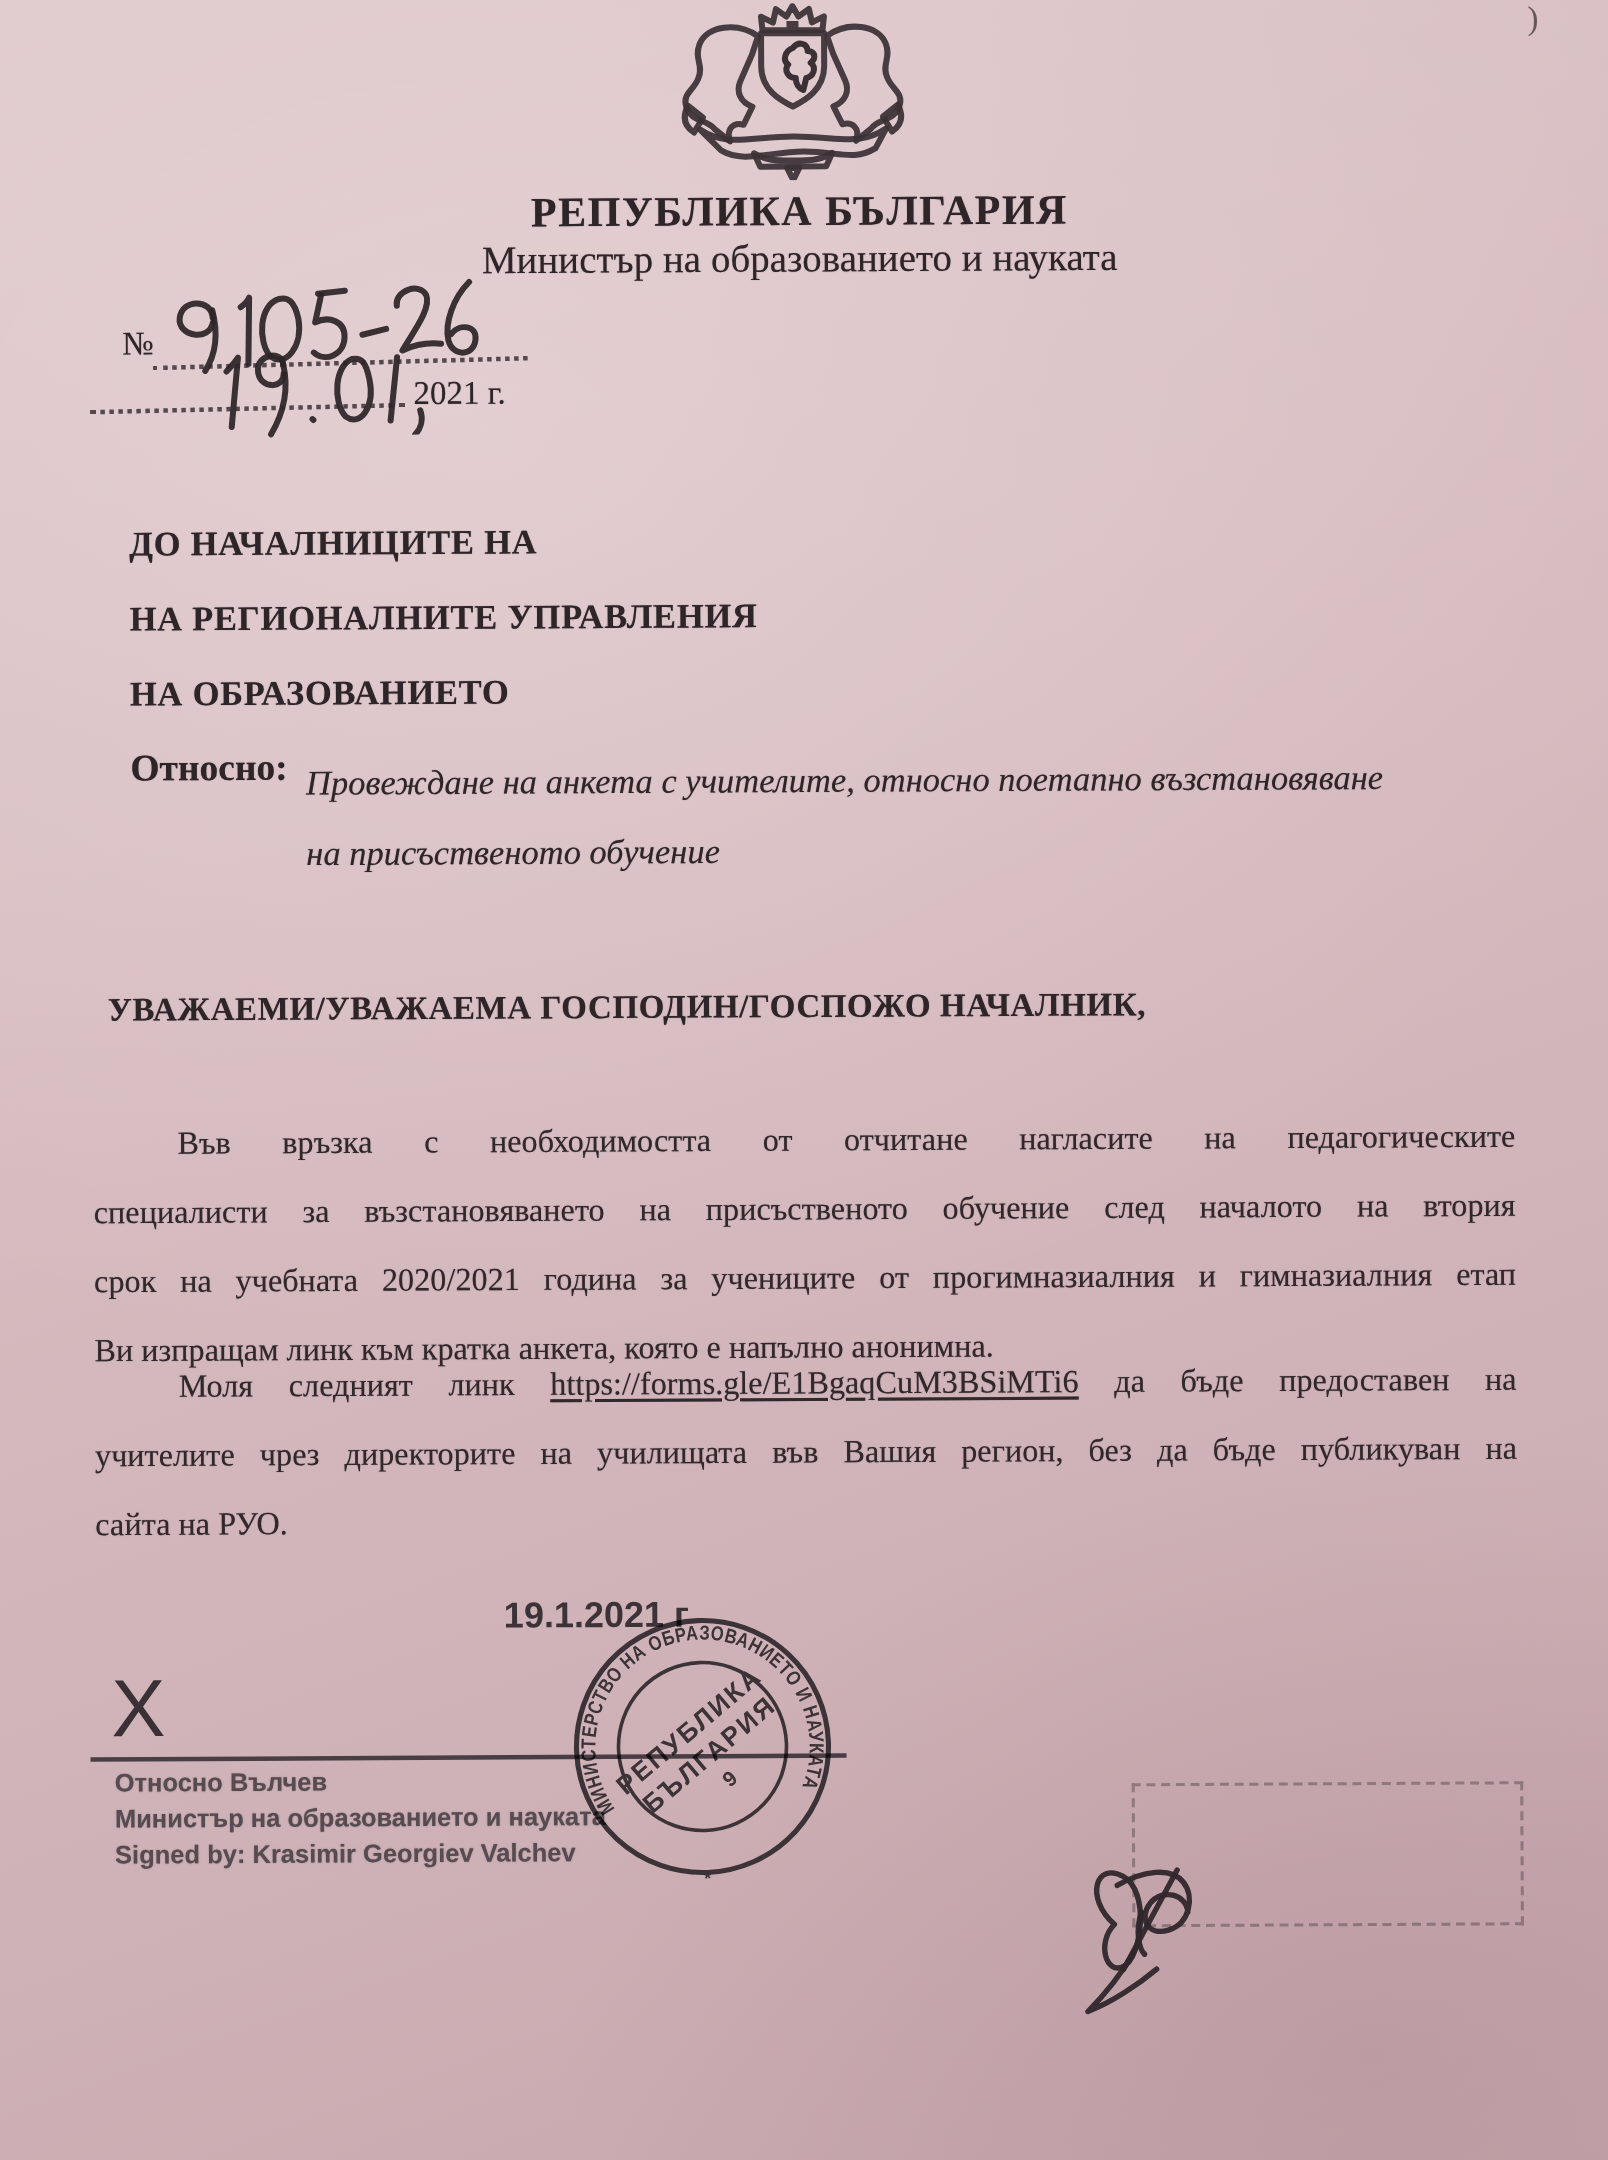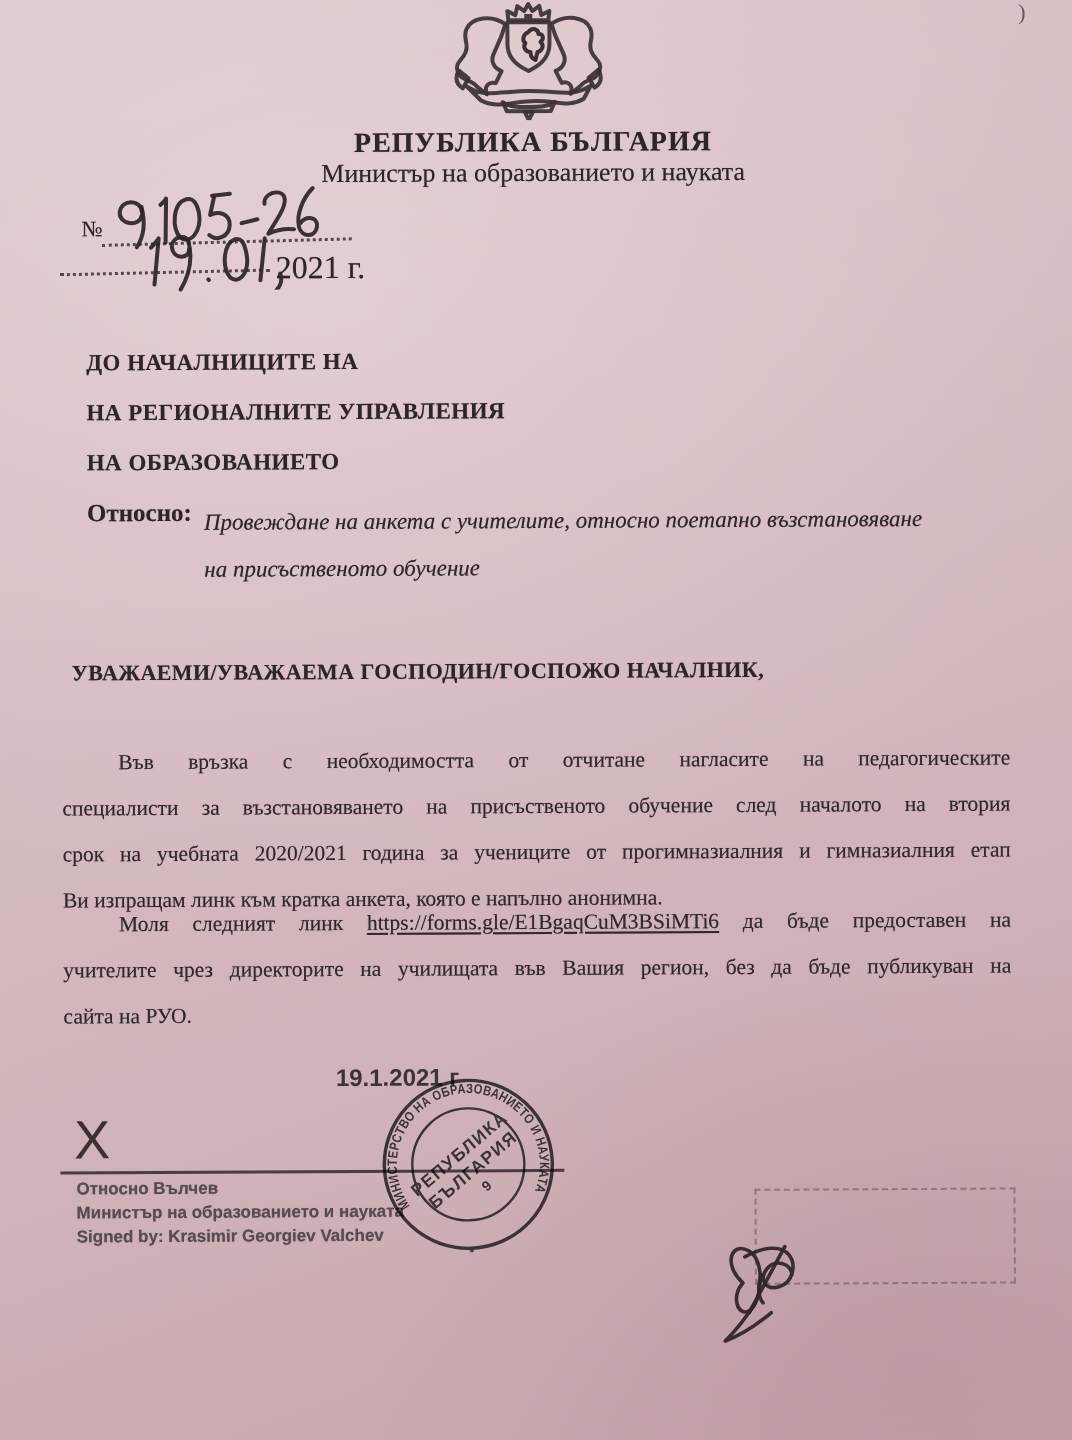--- a/index.html
+++ b/index.html
@@ -21,21 +21,21 @@
   .h1 { position:absolute; top:126px; left:0; width:100%; text-align:center;
         font-size:28px; letter-spacing:1px; font-weight:600; }
   .h2 { position:absolute; top:158px; left:0; width:100%; text-align:center;
         font-size:26px; }
 
   .no-label { position:absolute; left:84px; top:214px; font-size:22px; }
   .dotline1 { position:absolute; left:104px; top:212px; width:250px; height:30px;
               border-bottom:3px dotted #3b3237; opacity:.85; transform:rotate(-1.2deg); }
   .dotline2 { position:absolute; left:62px; top:242px; width:210px; height:30px;
               border-bottom:3px dotted #3b3237; opacity:.85; transform:rotate(-1deg); }
-  .year { position:absolute; left:278px; top:248px; font-size:32px; }
+  .year { position:absolute; left:278px; top:248px; font-size:22px; }
 
   .hand { position:absolute; }
   .hand path { stroke:#2d2529; stroke-width:4; fill:none;
                stroke-linecap:round; stroke-linejoin:round; opacity:.93; }
 
   .recipient { position:absolute; left:88px; top:336px; font-weight:700;
                font-size:23px; line-height:50px; letter-spacing:.5px; }
 
   .subj-label { position:absolute; left:88px; top:497px; font-weight:700; font-size:25px; }
   .subj-lines { position:absolute; left:205px; top:497px; font-style:italic;

